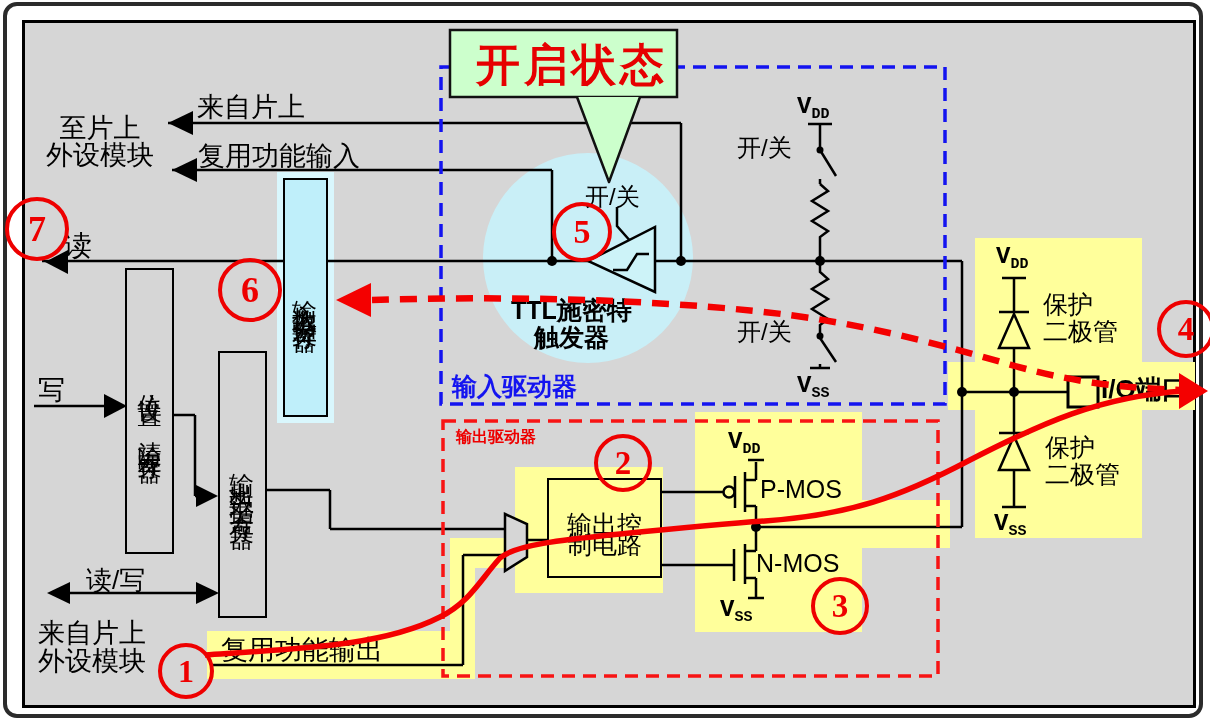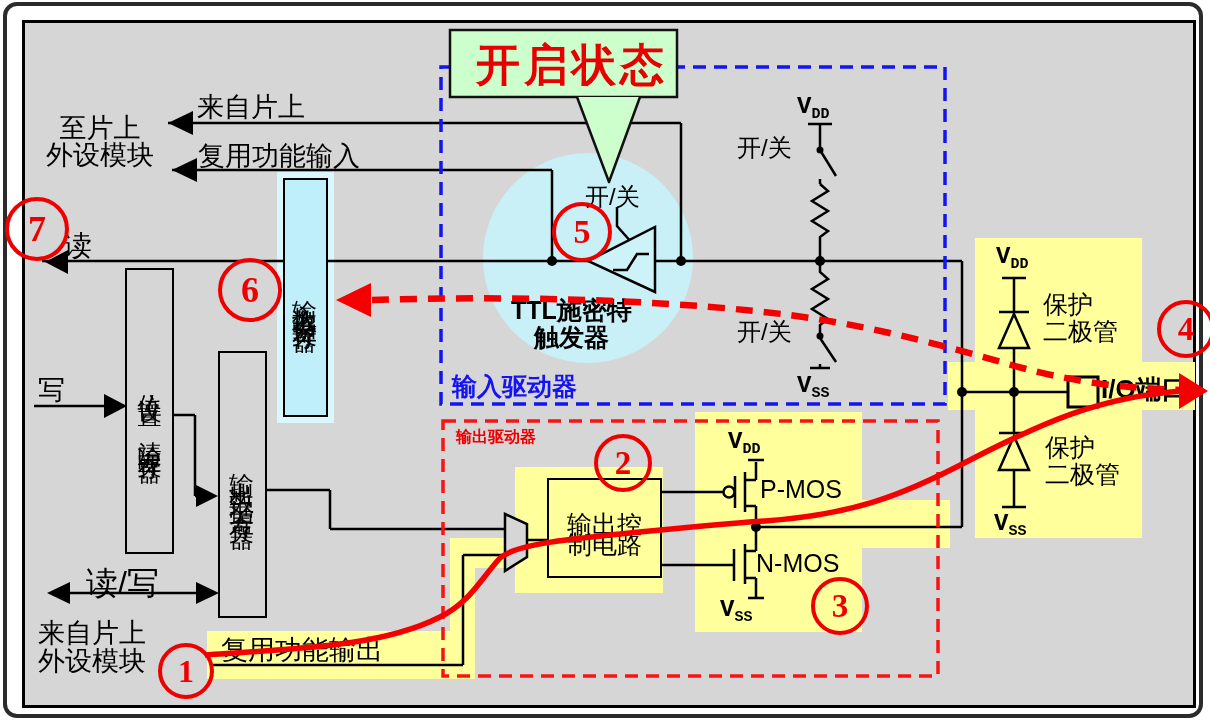--- a/index.html
+++ b/index.html
@@ -126,21 +126,21 @@
     <path d="M131,71 L163,156 L194,71" fill="#ccffcc" stroke="#111" stroke-width="2.5" stroke-linejoin="round"></path>
   </svg>
   <div class="callout-text">开启状态</div>
 
   <div class="t ctr" style="left:40px;top:114px;width:120px;font-size:27px;">至片上</div>
   <div class="t ctr" style="left:40px;top:141px;width:120px;font-size:27px;">外设模块</div>
   <div class="t" style="left:197px;top:93px;font-size:27px;">来自片上</div>
   <div class="t" style="left:198px;top:142px;font-size:27px;">复用功能输入</div>
   <div class="t" style="left:64px;top:231px;font-size:28px;">读</div>
   <div class="t" style="left:38px;top:376px;font-size:27px;">写</div>
-  <div class="t" style="left:86px;top:566px;font-size:32px;text-align:center;">读/写</div>
+  <div class="t" style="left:86px;top:566px;font-size:26px;text-align:center;">读/写</div>
   <div class="t" style="left:38px;top:619px;font-size:27px;">来自片上</div>
   <div class="t" style="left:38px;top:647px;font-size:27px;">外设模块</div>
   <div class="t" style="left:221px;top:636px;font-size:27px;">复用功能输出</div>
   <div class="t blue-t" style="left:452px;top:373px;font-size:25px;">输入驱动器</div>
   <div class="t red-t" style="left:456px;top:428px;font-size:16px;">输出驱动器</div>
   <div class="t" style="left:511px;top:297px;font-size:25px;font-weight:600;">TTL施密特</div>
   <div class="t" style="left:534px;top:324px;font-size:25px;font-weight:600;">触发器</div>
   <div class="t" style="left:585px;top:184px;font-size:24px;">开/关</div>
   <div class="t" style="left:737px;top:135px;font-size:24px;">开/关</div>
   <div class="t" style="left:737px;top:319px;font-size:24px;">开/关</div>

